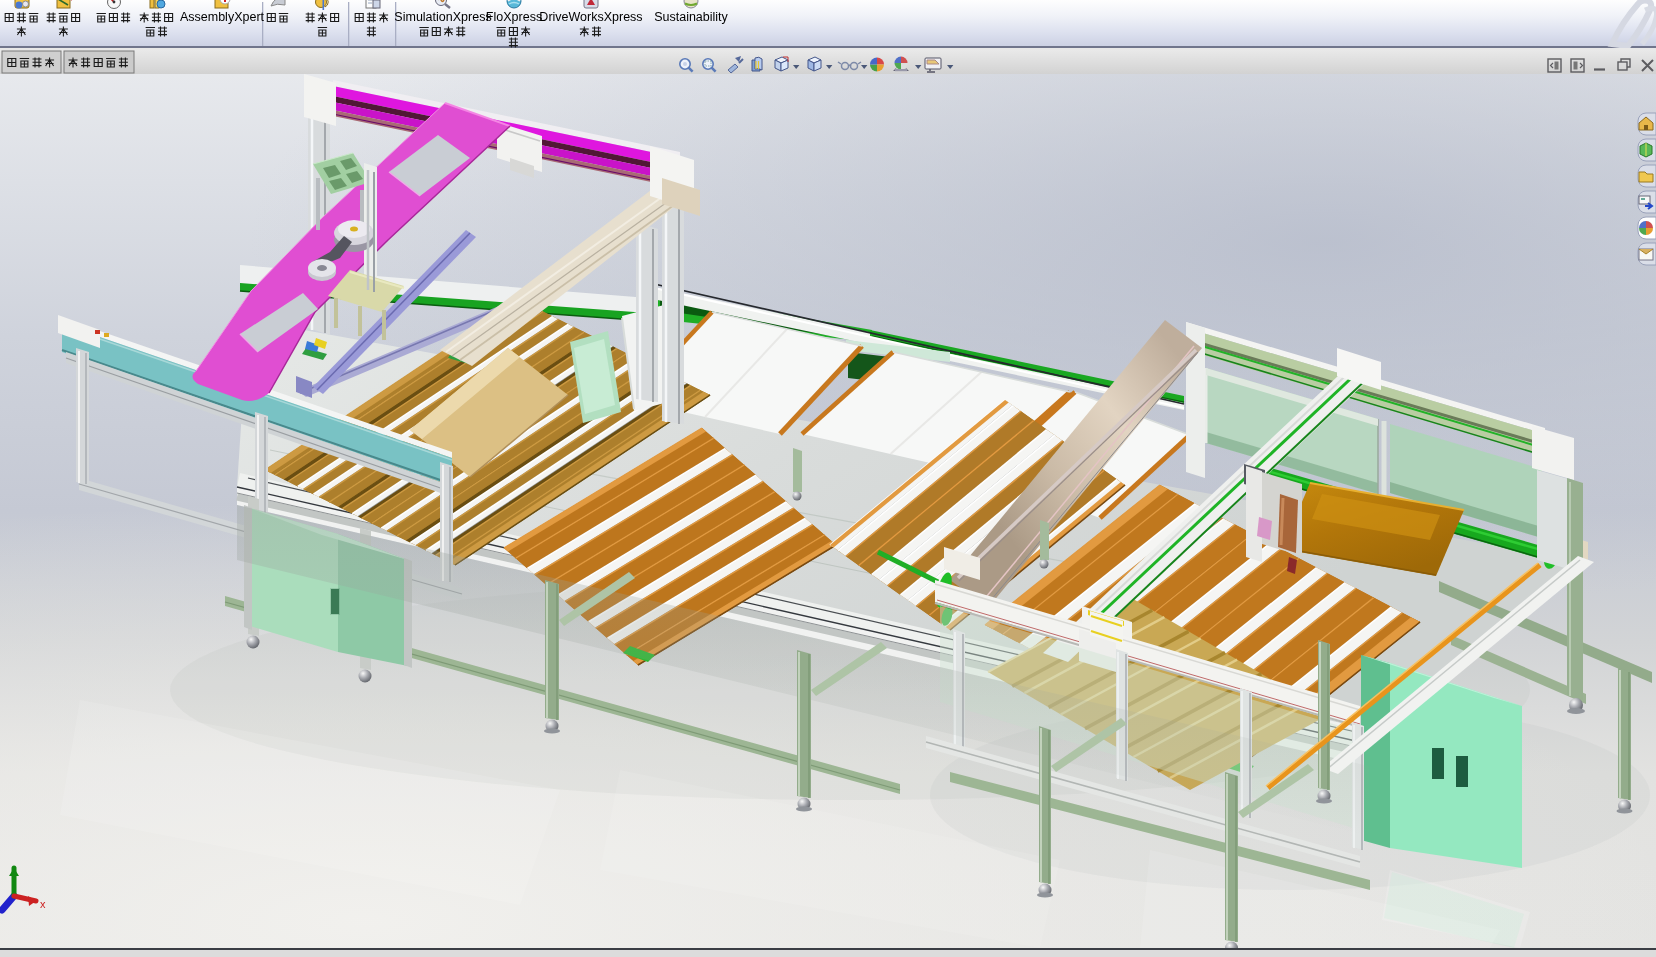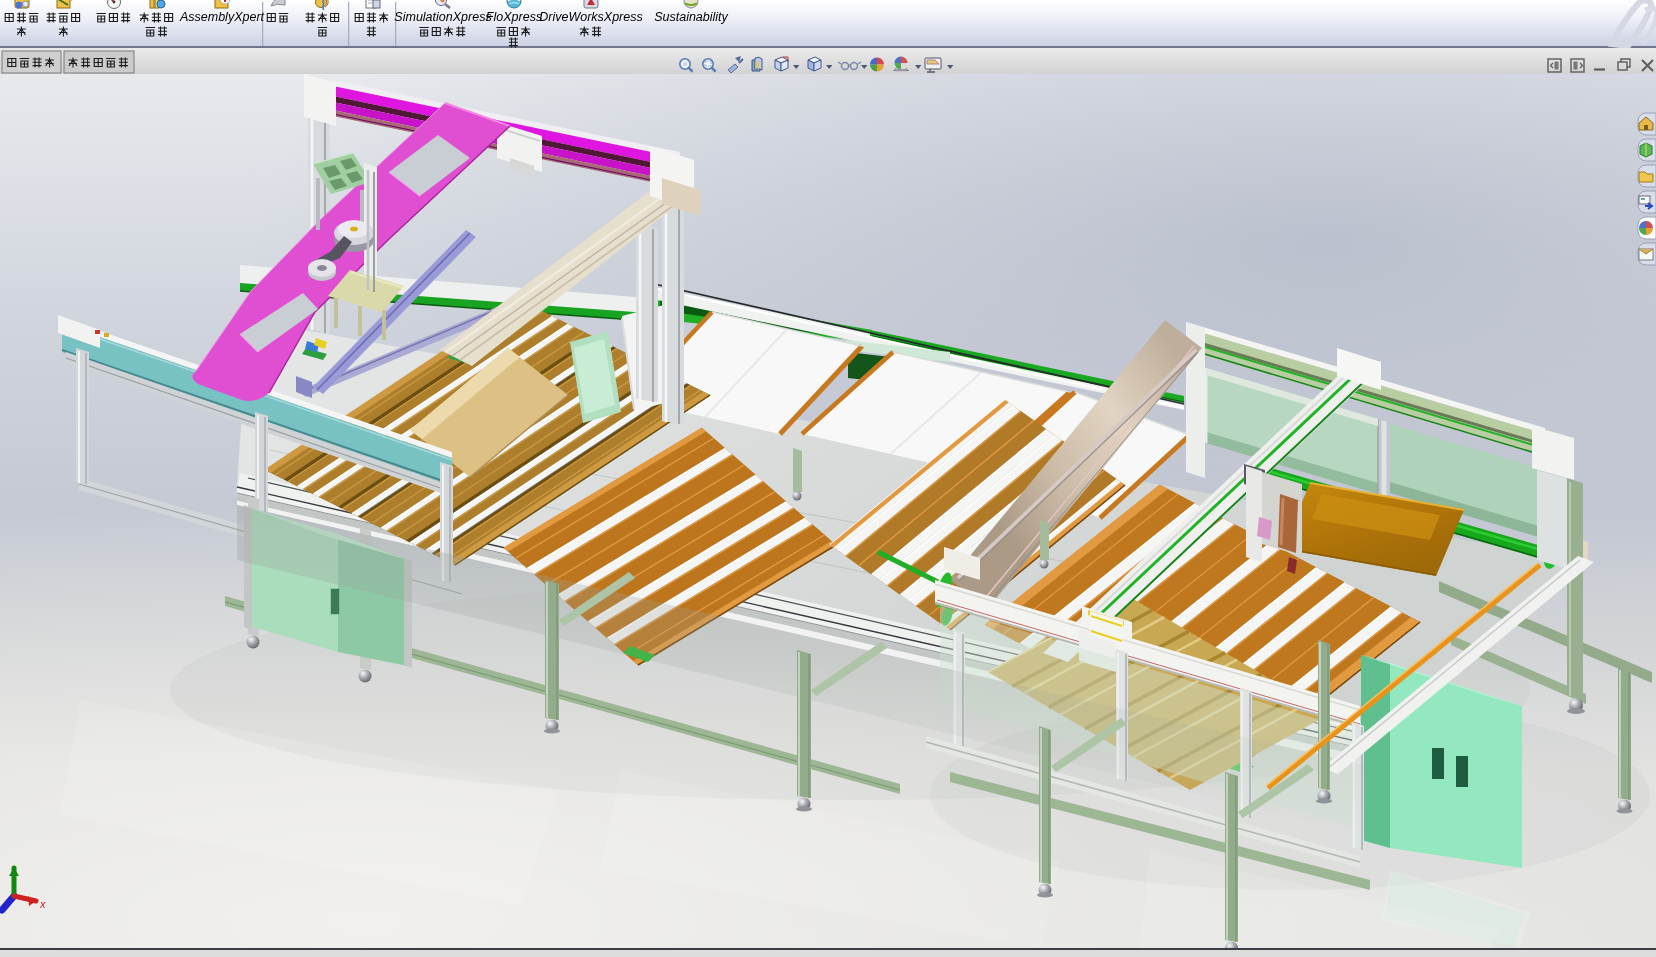--- a/index.html
+++ b/index.html
@@ -1,15 +1,15 @@
 <!DOCTYPE html>
 <html><head><meta charset="utf-8">
 <style>
 html,body{margin:0;padding:0;width:1656px;height:957px;overflow:hidden;font-family:"Liberation Sans",sans-serif;}
-#page{position:absolute;inset:0;width:1656px;height:957px;background:#e8e8e8;font-style:italic;}
+#page{position:absolute;inset:0;width:1656px;height:957px;background:#e8e8e8;}
 #toolbar{position:absolute;left:0;top:0;width:1656px;height:48px;background:linear-gradient(#fefefe 0%,#f0f2f8 35%,#dde1ef 70%,#ccd1e4 100%);border-bottom:2px solid #70758c;box-sizing:border-box;}
 #tabrow{position:absolute;left:0;top:50px;width:1656px;height:24px;background:linear-gradient(#e9e9e9,#d2d2d2);}
 #viewport{position:absolute;left:0;top:74px;width:1656px;height:874px;}
 #bottombar{position:absolute;left:0;top:948px;width:1656px;height:9px;background:#dcdcdc;border-top:2px solid #3a3d44;box-sizing:border-box;}
 </style></head>
 <body>
 <div id="page">
 <div id="toolbar">
 <svg width="1656" height="48" viewBox="0 0 1656 48" style="position:absolute;left:0;top:0">
         <defs>

